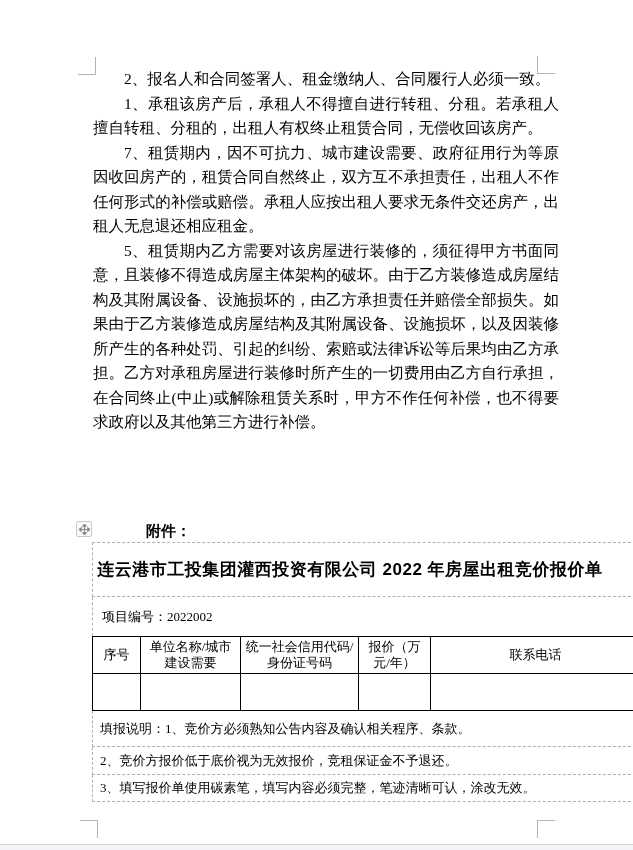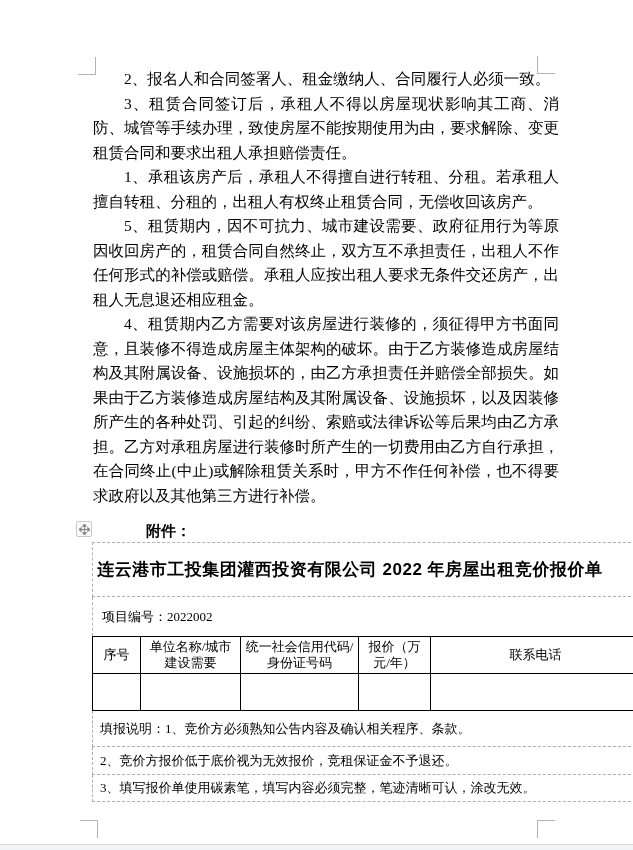--- a/index.html
+++ b/index.html
@@ -73,24 +73,23 @@
 </head>
 <body>
 
 <div class="crop crop-tl"></div>
 <div class="crop crop-tr"></div>
 <div class="crop crop-bl"></div>
 <div class="crop crop-br"></div>
 
 <div class="clauses">
   <p>2、报名人和合同签署人、租金缴纳人、合同履行人必须一致。</p>
-  <p>3、租赁合同签订后，承租人不得以房屋现状影响其工商、消防、城管等手续办理，致使房屋不能按期使用为由，要求解除、变更租赁合同和要求出租人承担赔偿责任。</p>
   <p>1、承租该房产后，承租人不得擅自进行转租、分租。若承租人擅自转租、分租的，出租人有权终止租赁合同，无偿收回该房产。</p>
-  <p>5、租赁期内，因不可抗力、城市建设需要、政府征用行为等原因收回房产的，租赁合同自然终止，双方互不承担责任，出租人不作任何形式的补偿或赔偿。承租人应按出租人要求无条件交还房产，出租人无息退还相应租金。</p>
-  <p>4、租赁期内乙方需要对该房屋进行装修的，须征得甲方书面同意，且装修不得造成房屋主体架构的破坏。由于乙方装修造成房屋结构及其附属设备、设施损坏的，由乙方承担责任并赔偿全部损失。如果由于乙方装修造成房屋结构及其附属设备、设施损坏，以及因装修所产生的各种处罚、引起的纠纷、索赔或法律诉讼等后果均由乙方承担。乙方对承租房屋进行装修时所产生的一切费用由乙方自行承担，在合同终止(中止)或解除租赁关系时，甲方不作任何补偿，也不得要求政府以及其他第三方进行补偿。</p>
+  <p>7、租赁期内，因不可抗力、城市建设需要、政府征用行为等原因收回房产的，租赁合同自然终止，双方互不承担责任，出租人不作任何形式的补偿或赔偿。承租人应按出租人要求无条件交还房产，出租人无息退还相应租金。</p>
+  <p>5、租赁期内乙方需要对该房屋进行装修的，须征得甲方书面同意，且装修不得造成房屋主体架构的破坏。由于乙方装修造成房屋结构及其附属设备、设施损坏的，由乙方承担责任并赔偿全部损失。如果由于乙方装修造成房屋结构及其附属设备、设施损坏，以及因装修所产生的各种处罚、引起的纠纷、索赔或法律诉讼等后果均由乙方承担。乙方对承租房屋进行装修时所产生的一切费用由乙方自行承担，在合同终止(中止)或解除租赁关系时，甲方不作任何补偿，也不得要求政府以及其他第三方进行补偿。</p>
 </div>
 
 <div class="handle">
   <svg width="11" height="11" viewBox="0 0 20 20">
     <g stroke="#8a8a8a" stroke-width="2" fill="#8a8a8a">
       <line x1="10" y1="3" x2="10" y2="17"></line>
       <line x1="3" y1="10" x2="17" y2="10"></line>
       <path d="M10 0 L13 4 L7 4 Z"></path>
       <path d="M10 20 L13 16 L7 16 Z"></path>
       <path d="M0 10 L4 7 L4 13 Z"></path>

